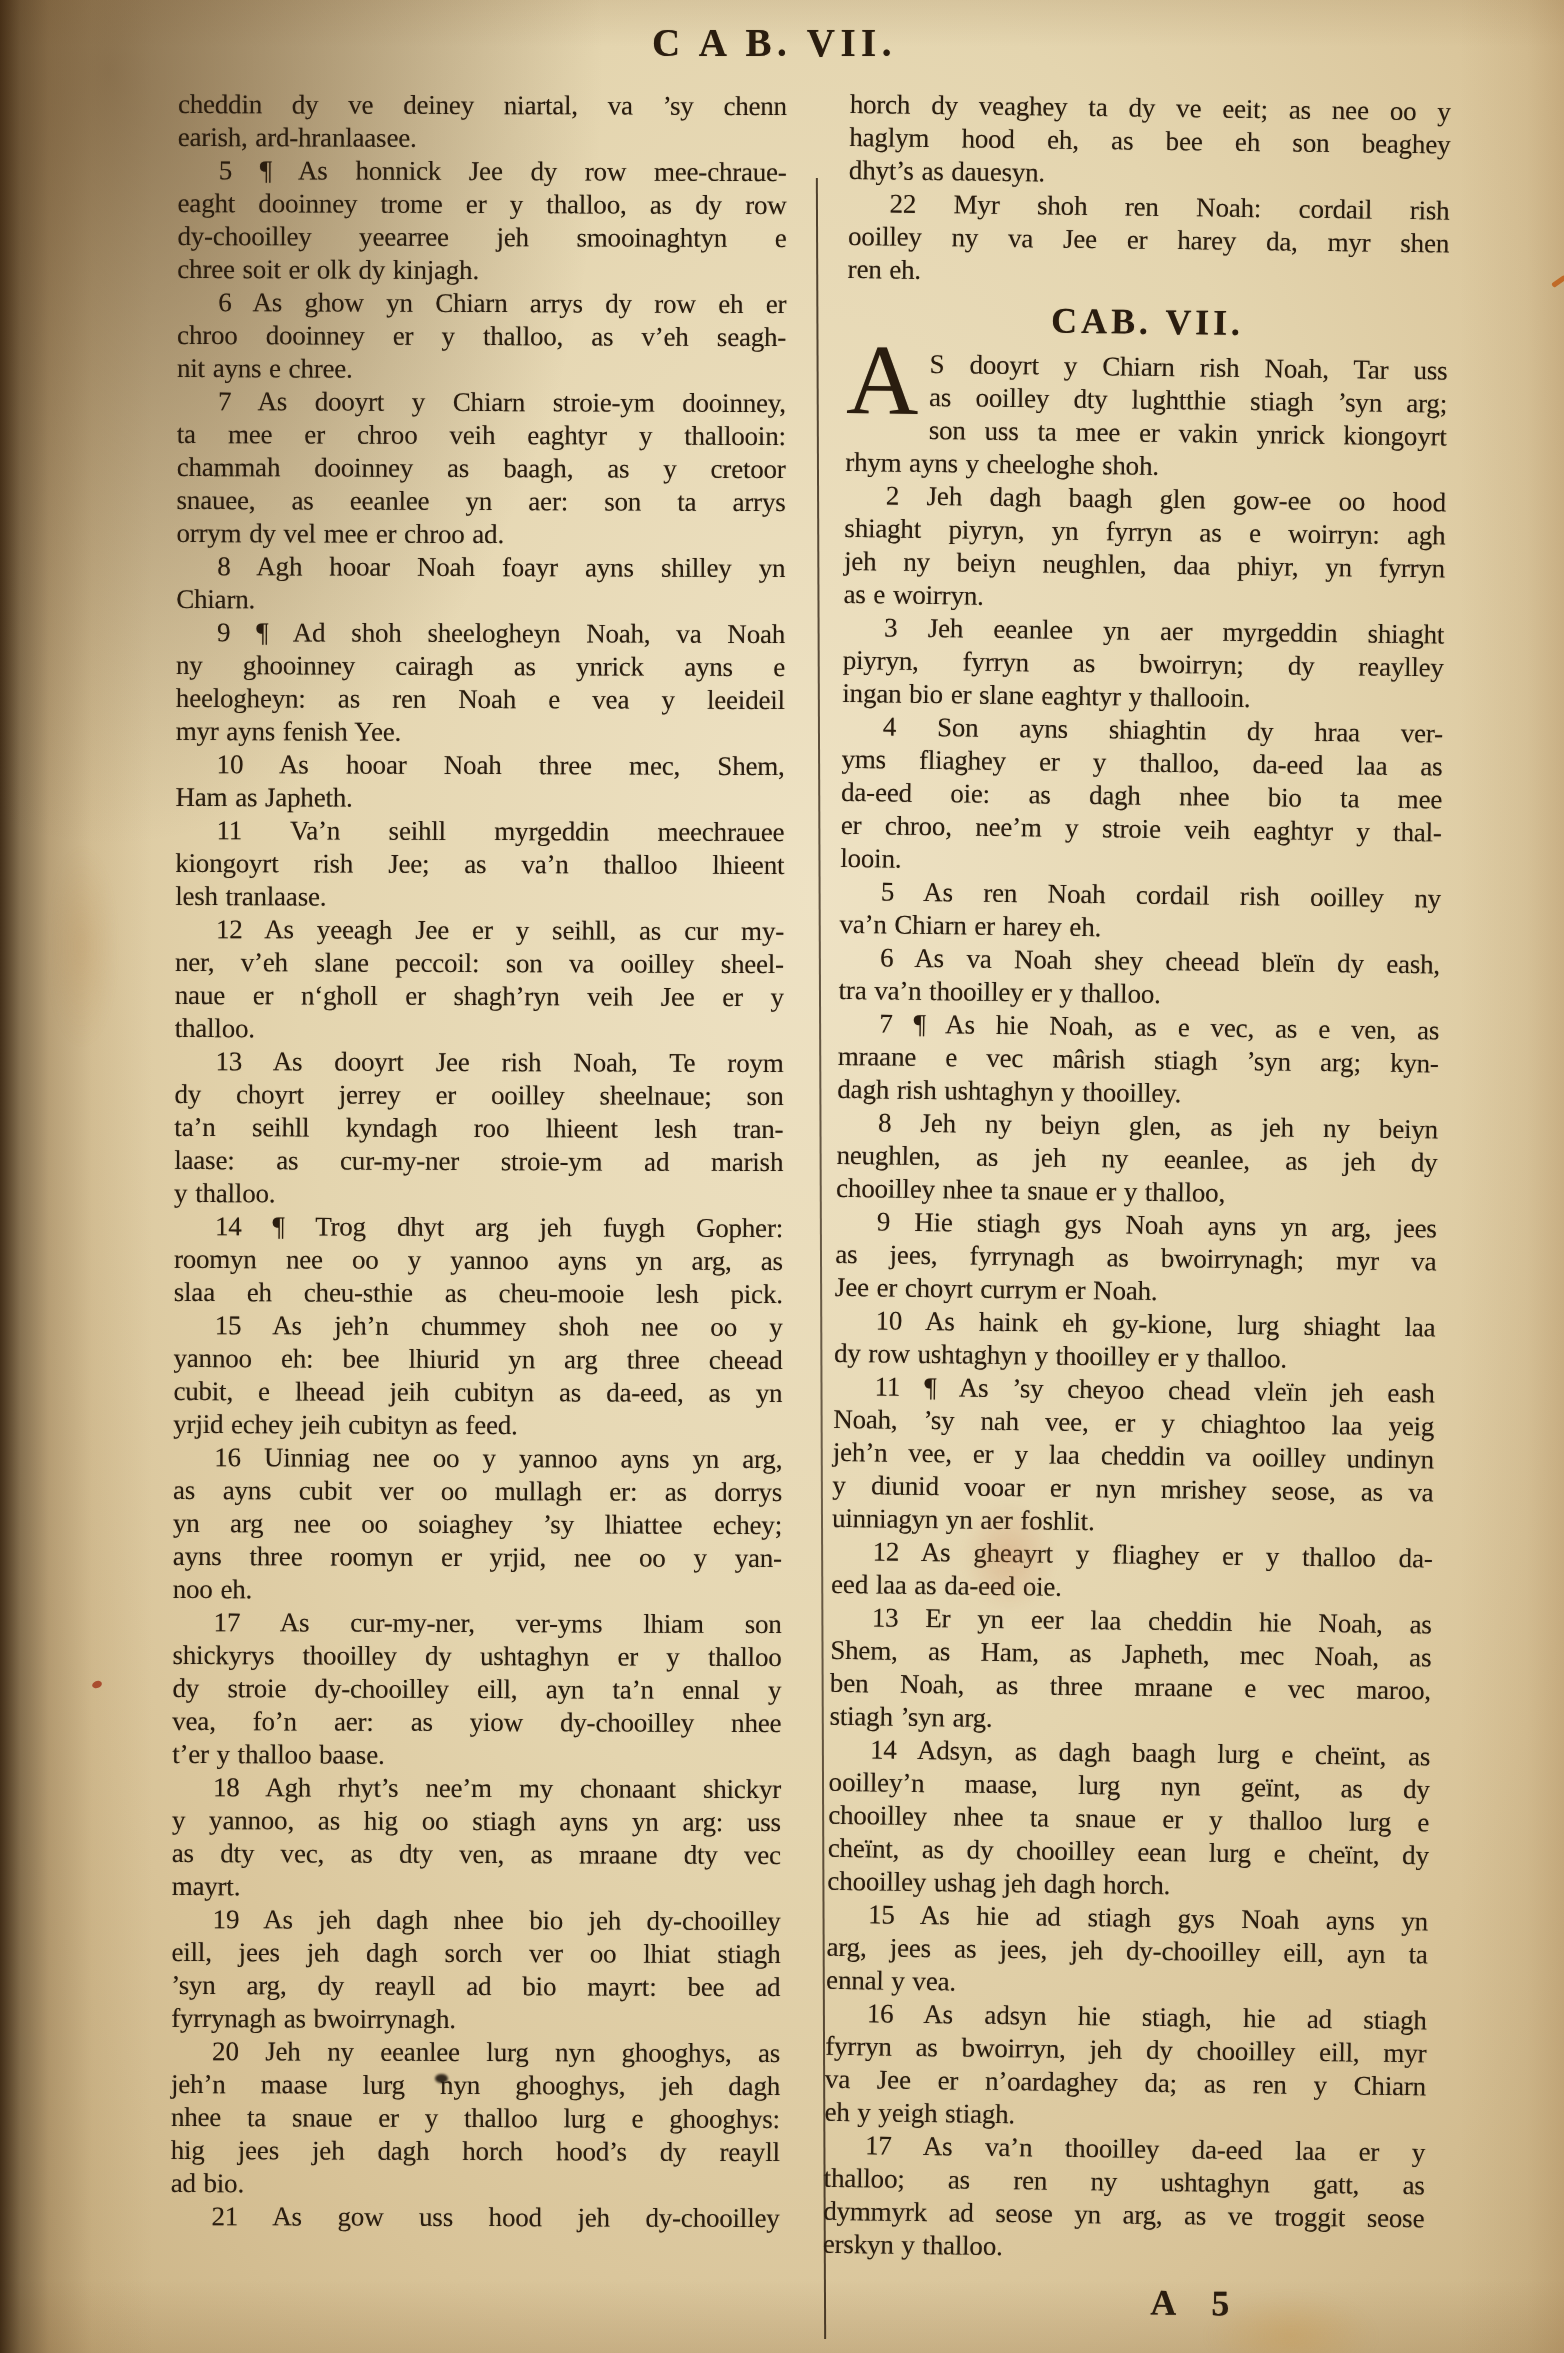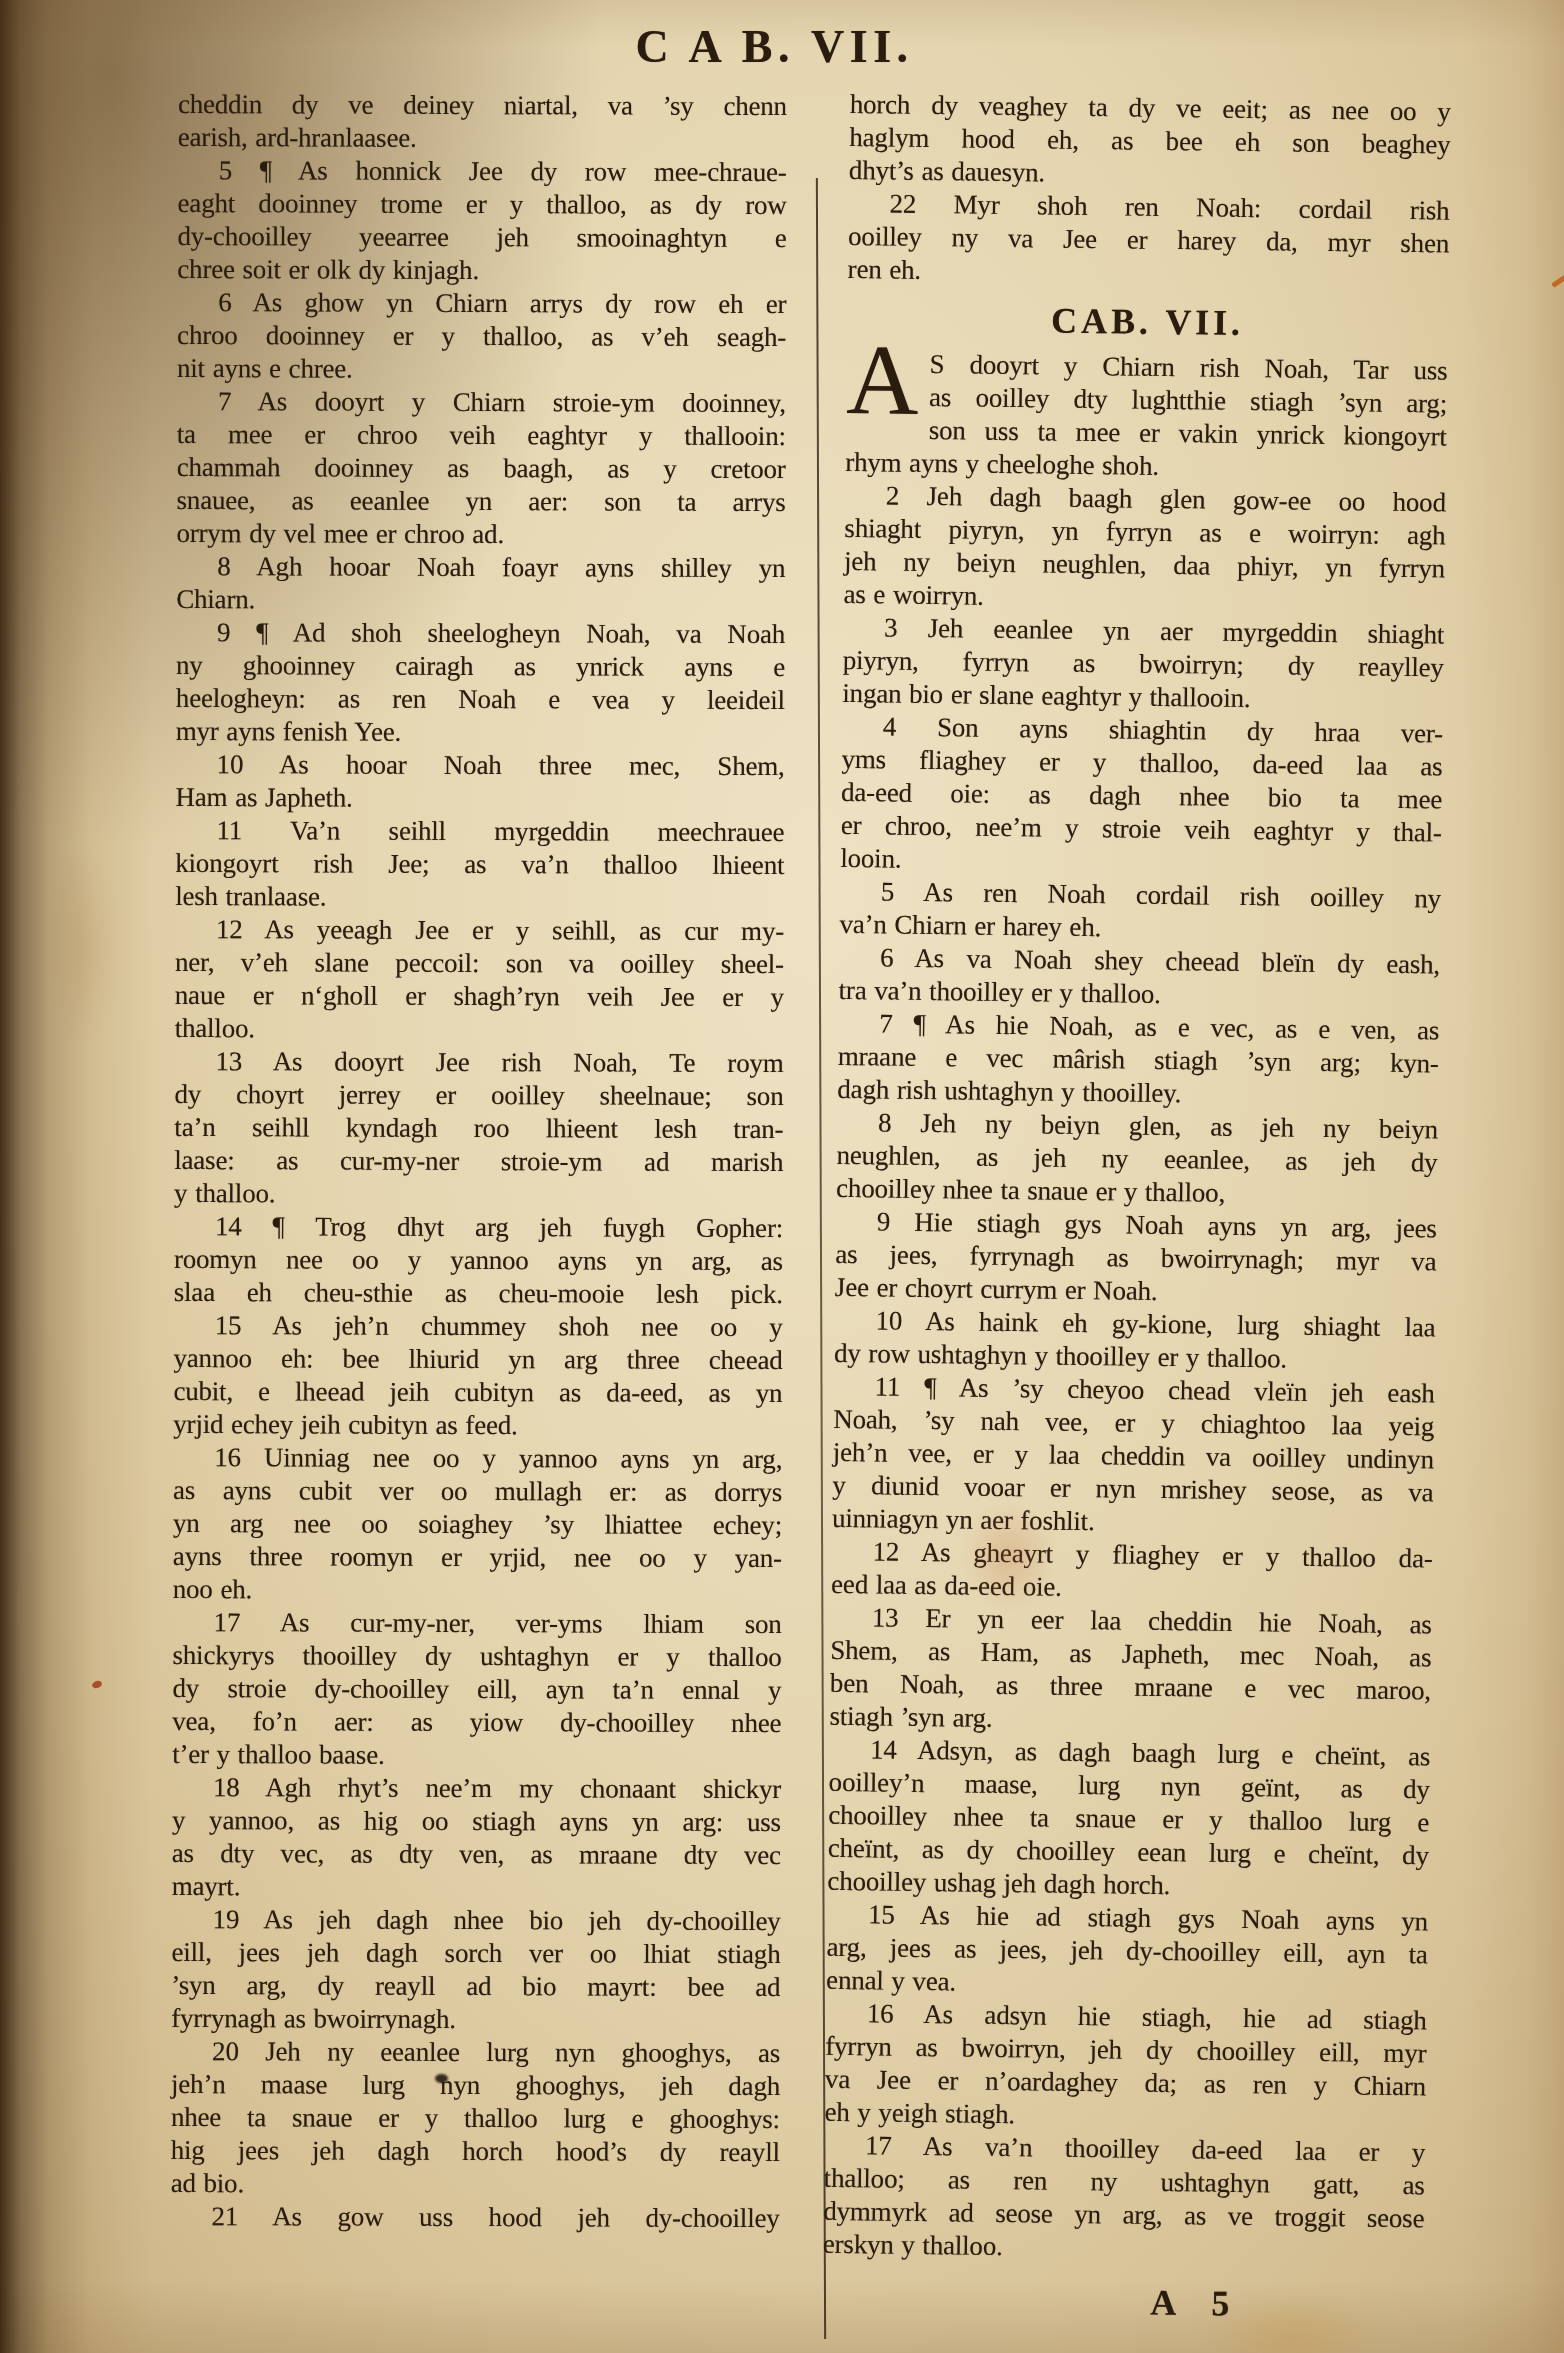--- a/index.html
+++ b/index.html
@@ -10,21 +10,21 @@
     background:
       radial-gradient(ellipse at 7% 3%, rgba(78,51,23,.55), rgba(78,51,23,0) 24%),
       linear-gradient(90deg, rgba(54,34,14,.92) 0px, rgba(66,44,20,.55) 20.3px, rgba(112,80,42,.34) 49px, rgba(158,124,76,.17) 92px, rgba(158,124,76,0) 153px),
       linear-gradient(270deg, rgba(146,104,56,.26) 0px, rgba(146,104,56,.10) 38px, rgba(146,104,56,0) 106px),
       linear-gradient(0deg, rgba(132,96,50,.22) 0px, rgba(132,96,50,0) 74px),
       linear-gradient(180deg, rgba(132,96,50,.14) 0px, rgba(132,96,50,0) 47px),
       radial-gradient(ellipse at 52% 38%, #eee2c4 0%, #e4d5af 45%, #d8c398 74%, #c8b082 100%);
   }
   .running-head{
     position:absolute;top:20.3px;left:0;width:1549px;text-align:center;
-    font-size:46px;font-weight:bold;letter-spacing:5.5px;
+    font-size:39px;font-weight:bold;letter-spacing:5.5px;
     text-shadow:0 0 0.8px rgba(46,30,14,.6);
   }
   .divider{
     position:absolute;left:820px;top:178px;width:2.3px;height:2161px;
     background:linear-gradient(180deg, rgba(40,26,12,.8), rgba(40,26,12,.65) 60%, rgba(40,26,12,.8));
     transform:rotate(-0.22deg);
   }
   .col{position:absolute;top:88px;font-size:27px;line-height:33px;letter-spacing:-0.2px;word-spacing:1.2px;text-shadow:0 0 0.8px rgba(46,30,14,.5);}
   .col-left{left:178px;width:609px;transform:rotate(0.2deg);transform-origin:top left;}
   .col-right{left:850px;width:601px;transform:rotate(0.72deg);transform-origin:top left;}

